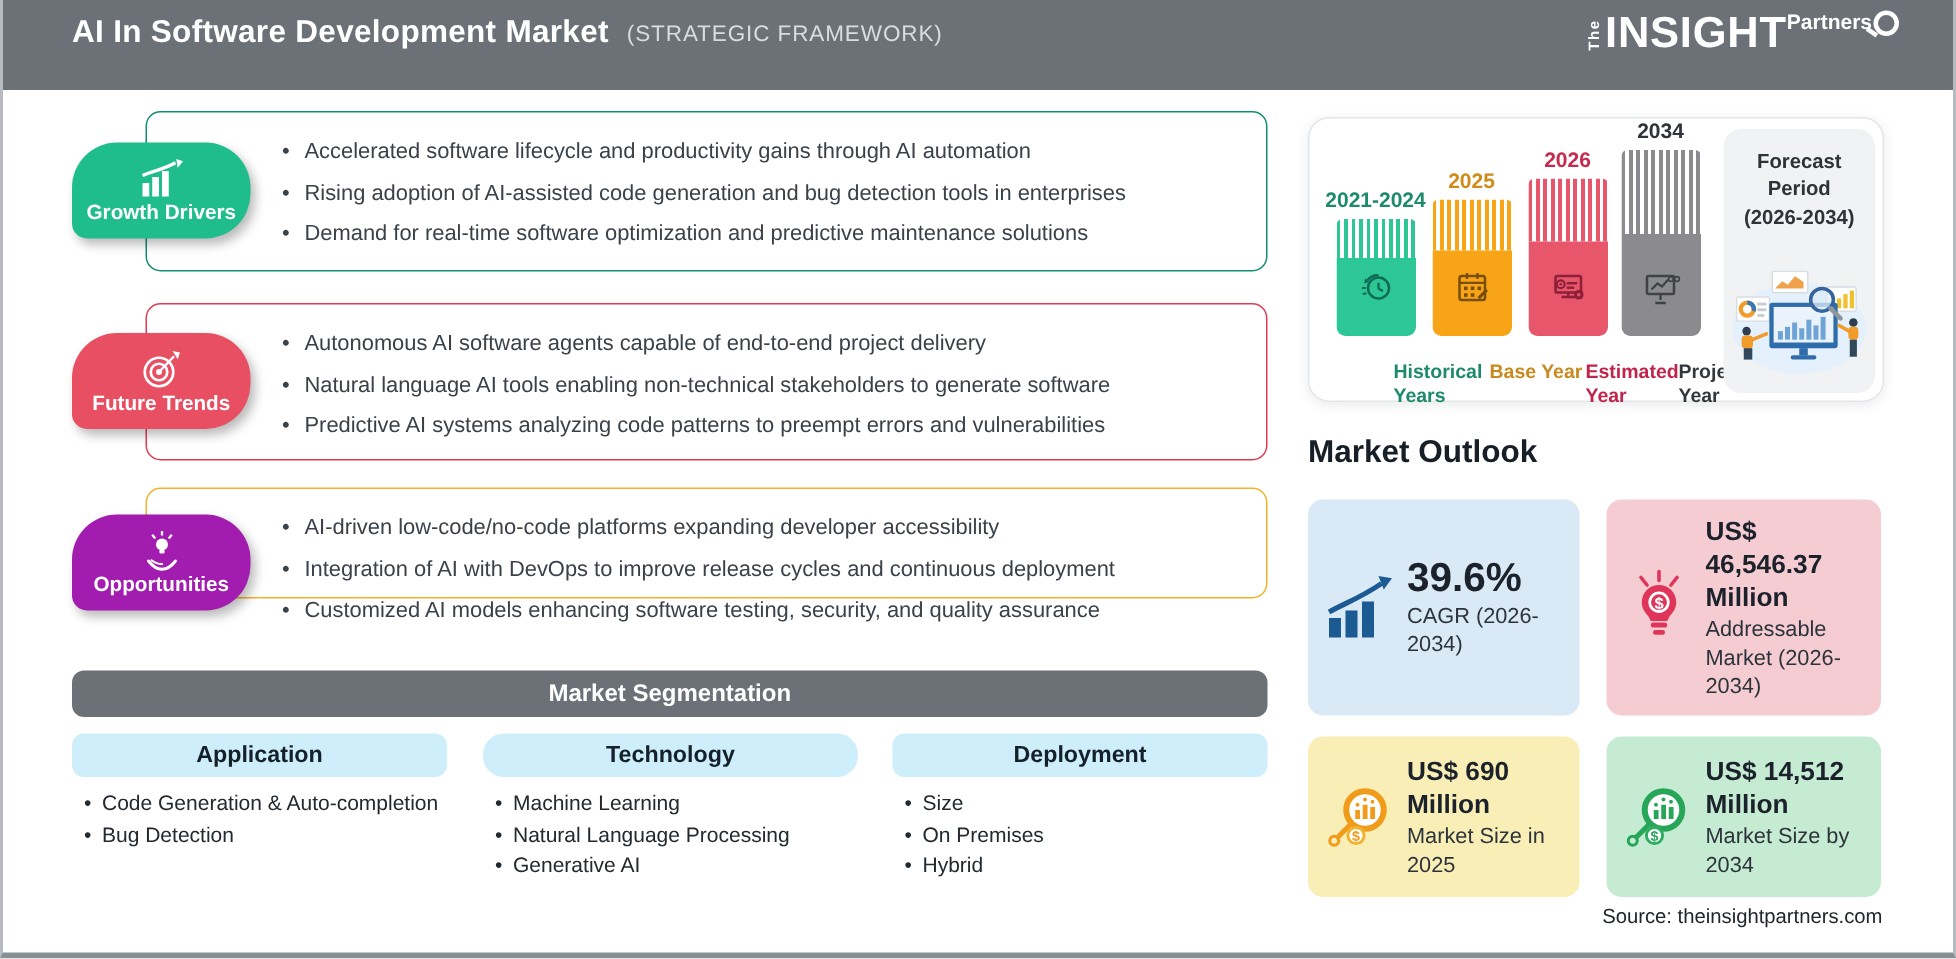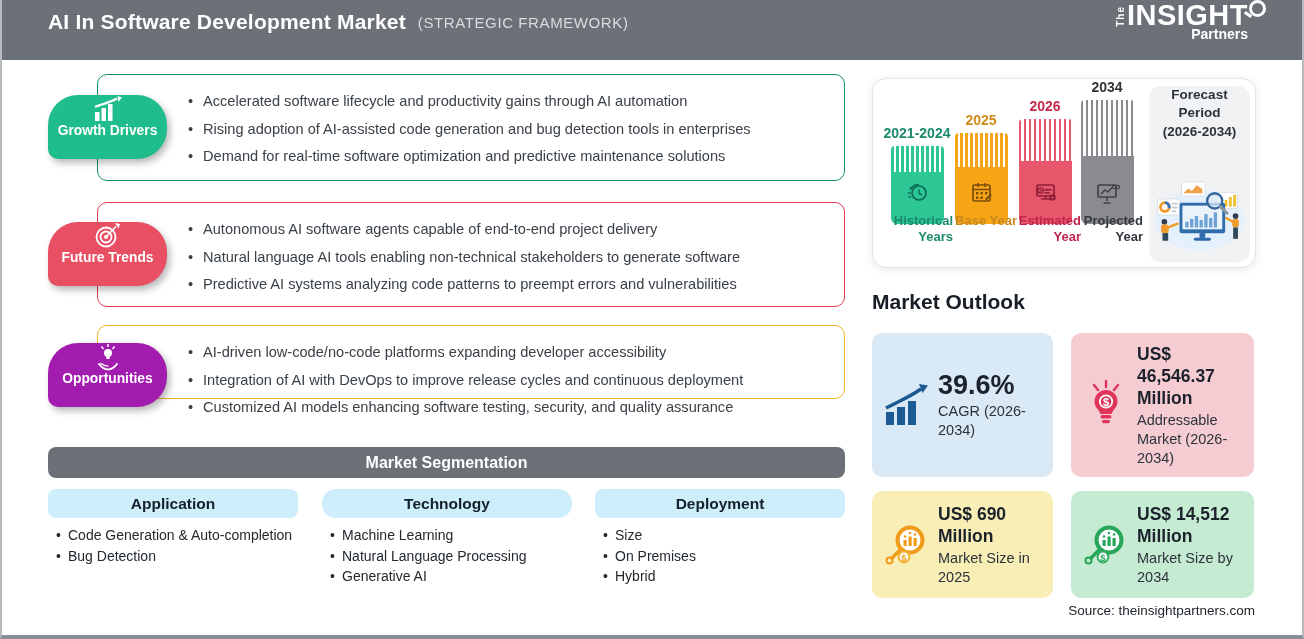--- a/index.html
+++ b/index.html
@@ -7,37 +7,37 @@
   body { font-family:"Liberation Sans", sans-serif; background:#ffffff; position:relative; overflow:hidden; }
   .canvas { position:absolute; inset:0; background:#fff; }
   .frame { position:absolute; inset:0; border-left:2px solid #b6bbc1; border-right:2px solid #b6bbc1; border-bottom:4px solid #878e95; pointer-events:none; z-index:50; }
 
   
   .header { position:absolute; top:0; left:0; right:0; height:60px; background:#6b7177; display:flex; align-items:center; padding:0 30px 16px 48px; z-index:5; }
   .header-title { font-size:21px; font-weight:bold; color:#ffffff; letter-spacing:.2px; }
   .header-sub { font-size:15px; color:#d9dde1; margin-left:12px; letter-spacing:.6px; font-weight:500; }
   .logo { margin-left:auto; position:relative; display:flex; align-items:flex-start; color:#fff; padding-right:26px; }
   .logo-the { writing-mode:vertical-rl; transform:rotate(180deg); font-size:10px; font-weight:bold; letter-spacing:1px; margin:4px 1px 0 0; }
-  .logo-col { display:flex; flex-direction:column; align-items:flex-end; }
+  .logo-col { display:flex; flex-direction:row; align-items:flex-start; }
   .logo-main { font-size:29px; font-weight:bold; letter-spacing:.5px; line-height:27px; }
   .logo-partners { font-size:14px; font-weight:bold; margin-top:-3px; }
   .logo-lens { position:absolute; right:8px; top:-2px; width:17px; height:17px; border:3px solid #fff; border-radius:50%; }
   .logo-lens::after { content:""; position:absolute; width:8px; height:3px; background:#fff; left:-8px; top:10px; transform:rotate(35deg); }
 
   
   .sec-box { position:absolute; left:97px; width:748px; background:#fff; border-radius:10px; }
   .box-0 { top:74px;  height:107px; border:1px solid #0f8f6d; }
   .box-1 { top:202px; height:105px; border:1px solid #df3b55; }
   .box-2 { top:325px; height:74px; border:1px solid #f2b22a; }
   .bullets { list-style:none; padding:13px 12px 0 90px; }
   .bullets li { font-size:14.6px; color:#3a4148; line-height:27.6px; position:relative; padding-left:15px; }
   .bullets li::before { content:"•"; position:absolute; left:0; top:0; color:#3a4148; }
 
   .badge { position:absolute; left:48px; width:119px; height:64px; border-radius:30px 30px 30px 10px;
-           display:flex; flex-direction:column; align-items:center; justify-content:flex-start; gap:1px;
+           display:flex; flex-direction:column; align-items:center; justify-content:center; gap:1px;
            color:#fff; box-shadow:3px 4px 7px rgba(0,0,0,.28); z-index:6; }
   .badge-0 { top:95px;  background:#1fbd8b; }
   .badge-1 { top:222px; background:#e84f63; }
   .badge-2 { top:343px; background:#a21caf; }
   .badge-label { font-size:13.8px; font-weight:bold; }
   .badge-icon { height:27px; display:flex; align-items:center; }
 
   
   .seg-bar { position:absolute; left:48px; top:447px; width:797px; height:31px; background:#6b7177; border-radius:8px;
              color:#fff; font-size:16px; font-weight:bold; display:flex; align-items:center; justify-content:center; }
@@ -64,27 +64,27 @@
   .tb1 .stripes { height:34px; background:repeating-linear-gradient(90deg,#f7a516 0 2.5px,#ffffff 2.5px 5px); }
   .tb2 .stripes { height:42px; background:repeating-linear-gradient(90deg,#e8566b 0 2.5px,#ffffff 2.5px 5px); }
   .tb3 .stripes { height:56px; background:repeating-linear-gradient(90deg,#8b8b8f 0 2.5px,#ffffff 2.5px 5px); }
   .tb0 .solid { background:#2dc795; } .tb1 .solid { background:#f7a516; }
   .tb2 .solid { background:#e8566b; } .tb3 .solid { background:#8b8b8f; }
   .tyear { position:absolute; width:86px; text-align:center; font-size:14px; font-weight:bold; }
   .ty0 { left:1px;   top:46px; color:#1d8a6b; }
   .ty1 { left:65px;  top:33px; color:#d08a18; }
   .ty2 { left:129px; top:19px; color:#c62a4e; }
   .ty3 { left:191px; top:0px;  color:#2f3439; }
-  .tlabel { position:absolute; top:134px; width:72px; text-align:right; font-size:13px; font-weight:bold; line-height:15.5px; }
+  .tlabel { position:absolute; top:161px; width:72px; text-align:left; font-size:13px; font-weight:bold; line-height:15.5px;margin-left:48px; }
   .tl0 { left:8px;   color:#1d8a6b; }
   .tl1 { left:72px;  color:#c8891e; }
   .tl2 { left:136px; color:#c0244b; }
   .tl3 { left:198px; color:#33383d; font-weight:600; }
   .forecast-panel { position:absolute; left:276px; top:7px; width:101px; height:176px; background:#f1f2f4; border-radius:12px; text-align:center; }
-  .forecast-title { margin-top:0; font-size:13.5px; font-weight:bold; color:#2d3339; line-height:18px; }
+  .forecast-title { margin-top:13px; font-size:13.5px; font-weight:bold; color:#2d3339; line-height:18px; }
   .forecast-range { font-size:13.5px; font-weight:bold; color:#2d3339; margin-top:2px; }
   .forecast-illus { position:absolute; left:3px; bottom:4px; }
 
   
   .outlook-title { position:absolute; left:872px; top:290px; font-size:21px; font-weight:bold; color:#171e26; }
   .card { position:absolute; border-radius:10px; display:flex; align-items:center; padding:10px 8px 10px 10px; gap:6px; }
   .card-0 { left:872px;  top:333px; width:181px; height:144px; background:#d9e9f5; }
   .card-1 { left:1071px; top:333px; width:183px; height:144px; background:#f6ccd3; }
   .card-2 { left:872px;  top:491px; width:181px; height:107px; background:#f8eeb6; }
   .card-3 { left:1071px; top:491px; width:183px; height:107px; background:#c5ebd3; }

